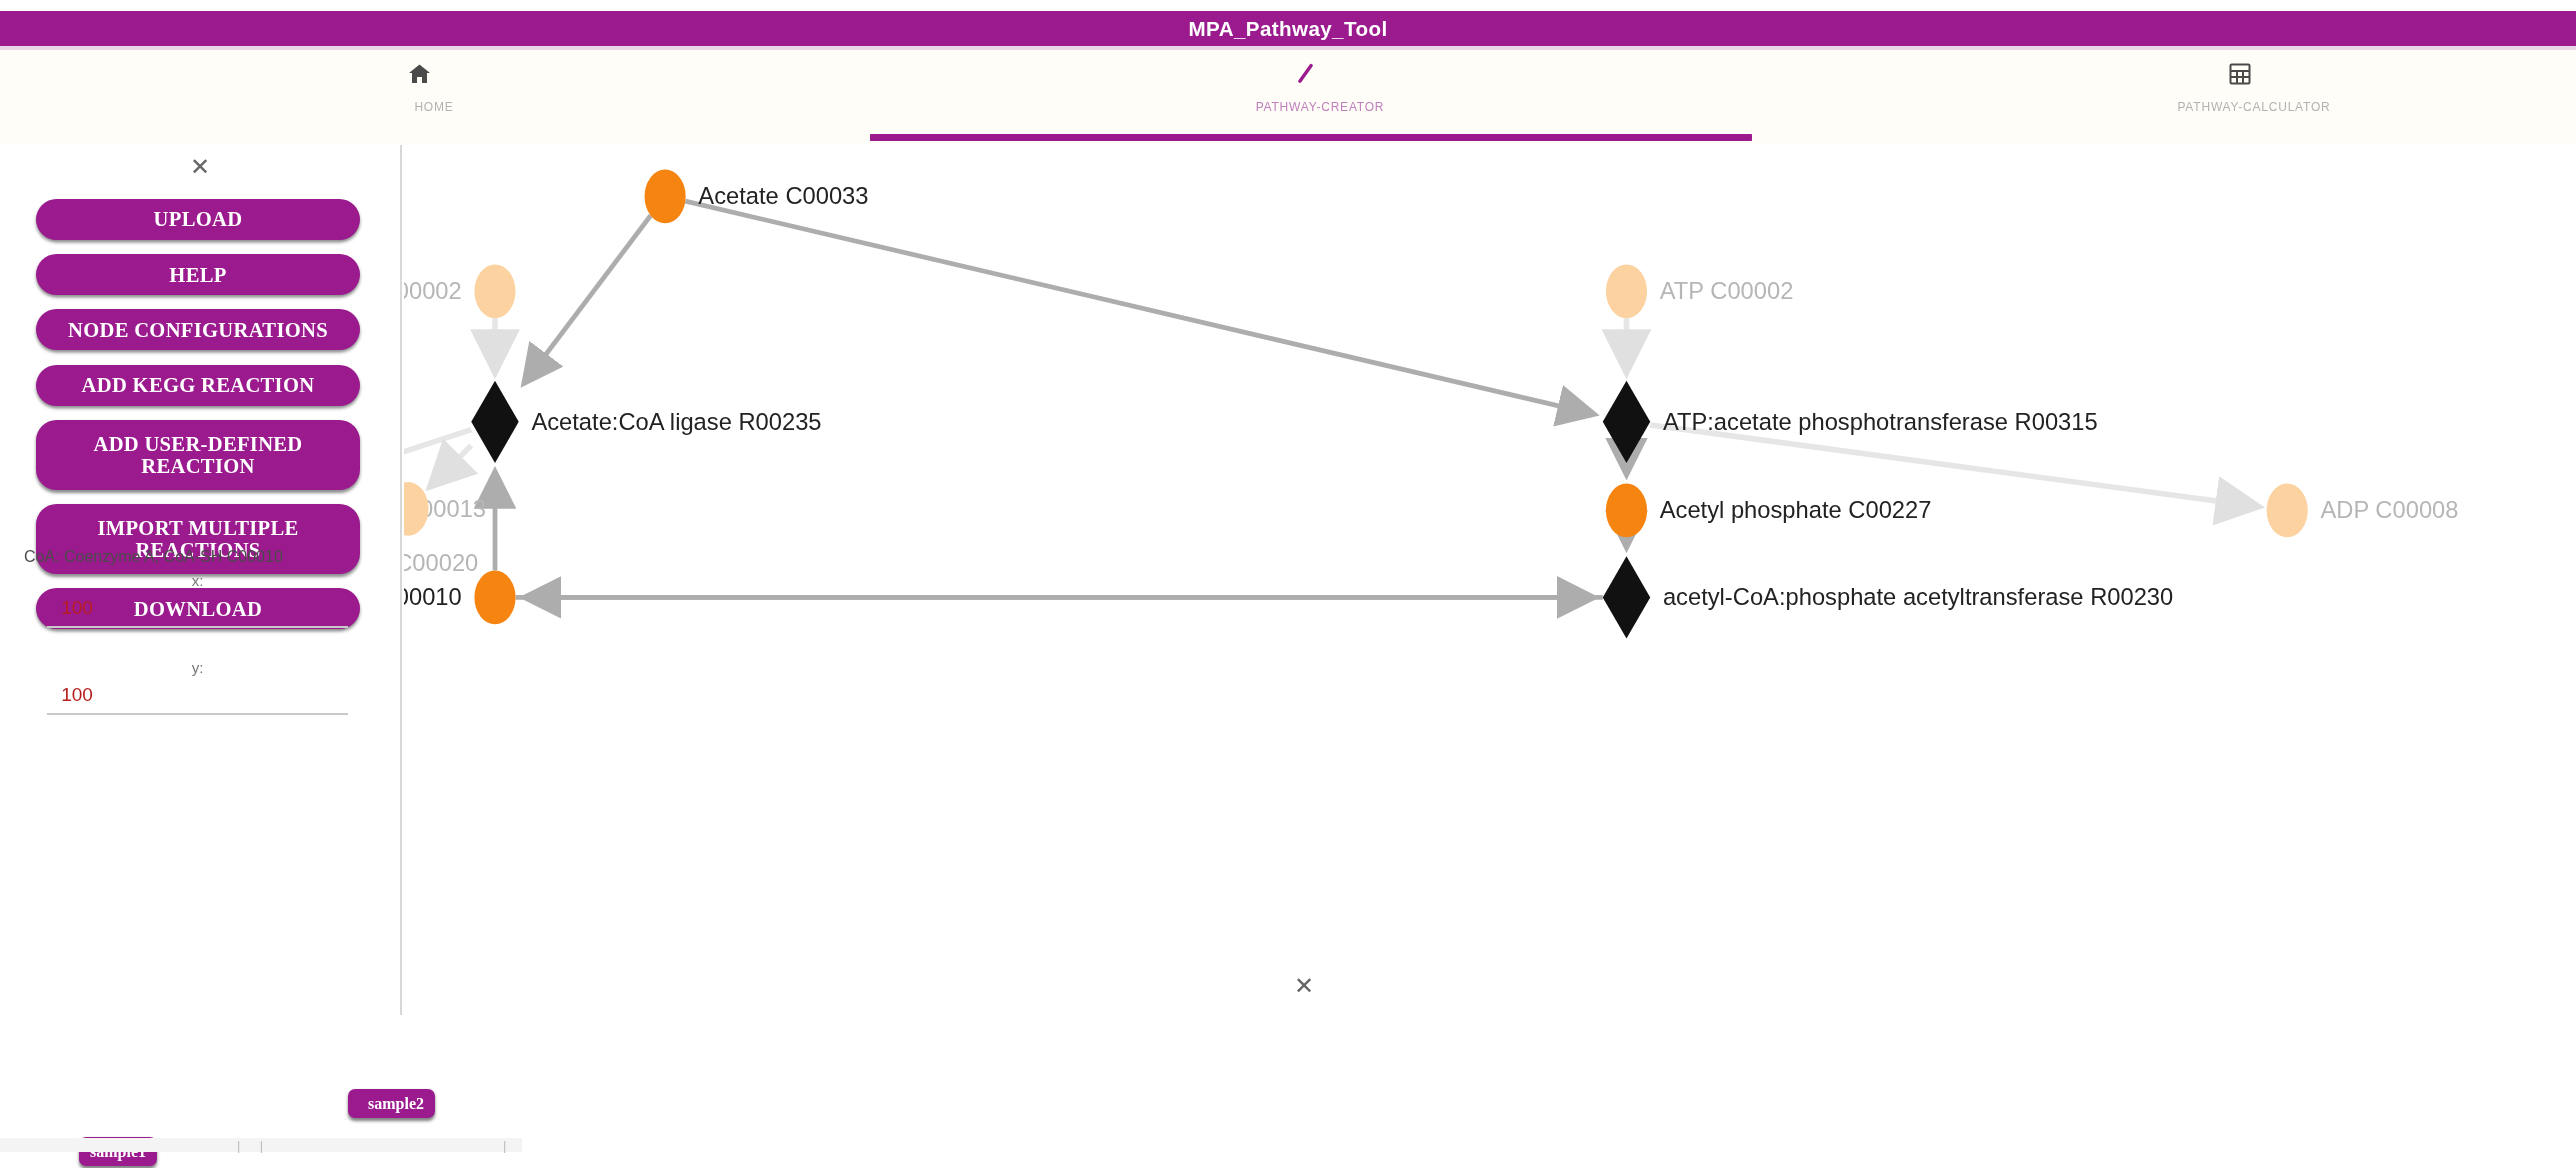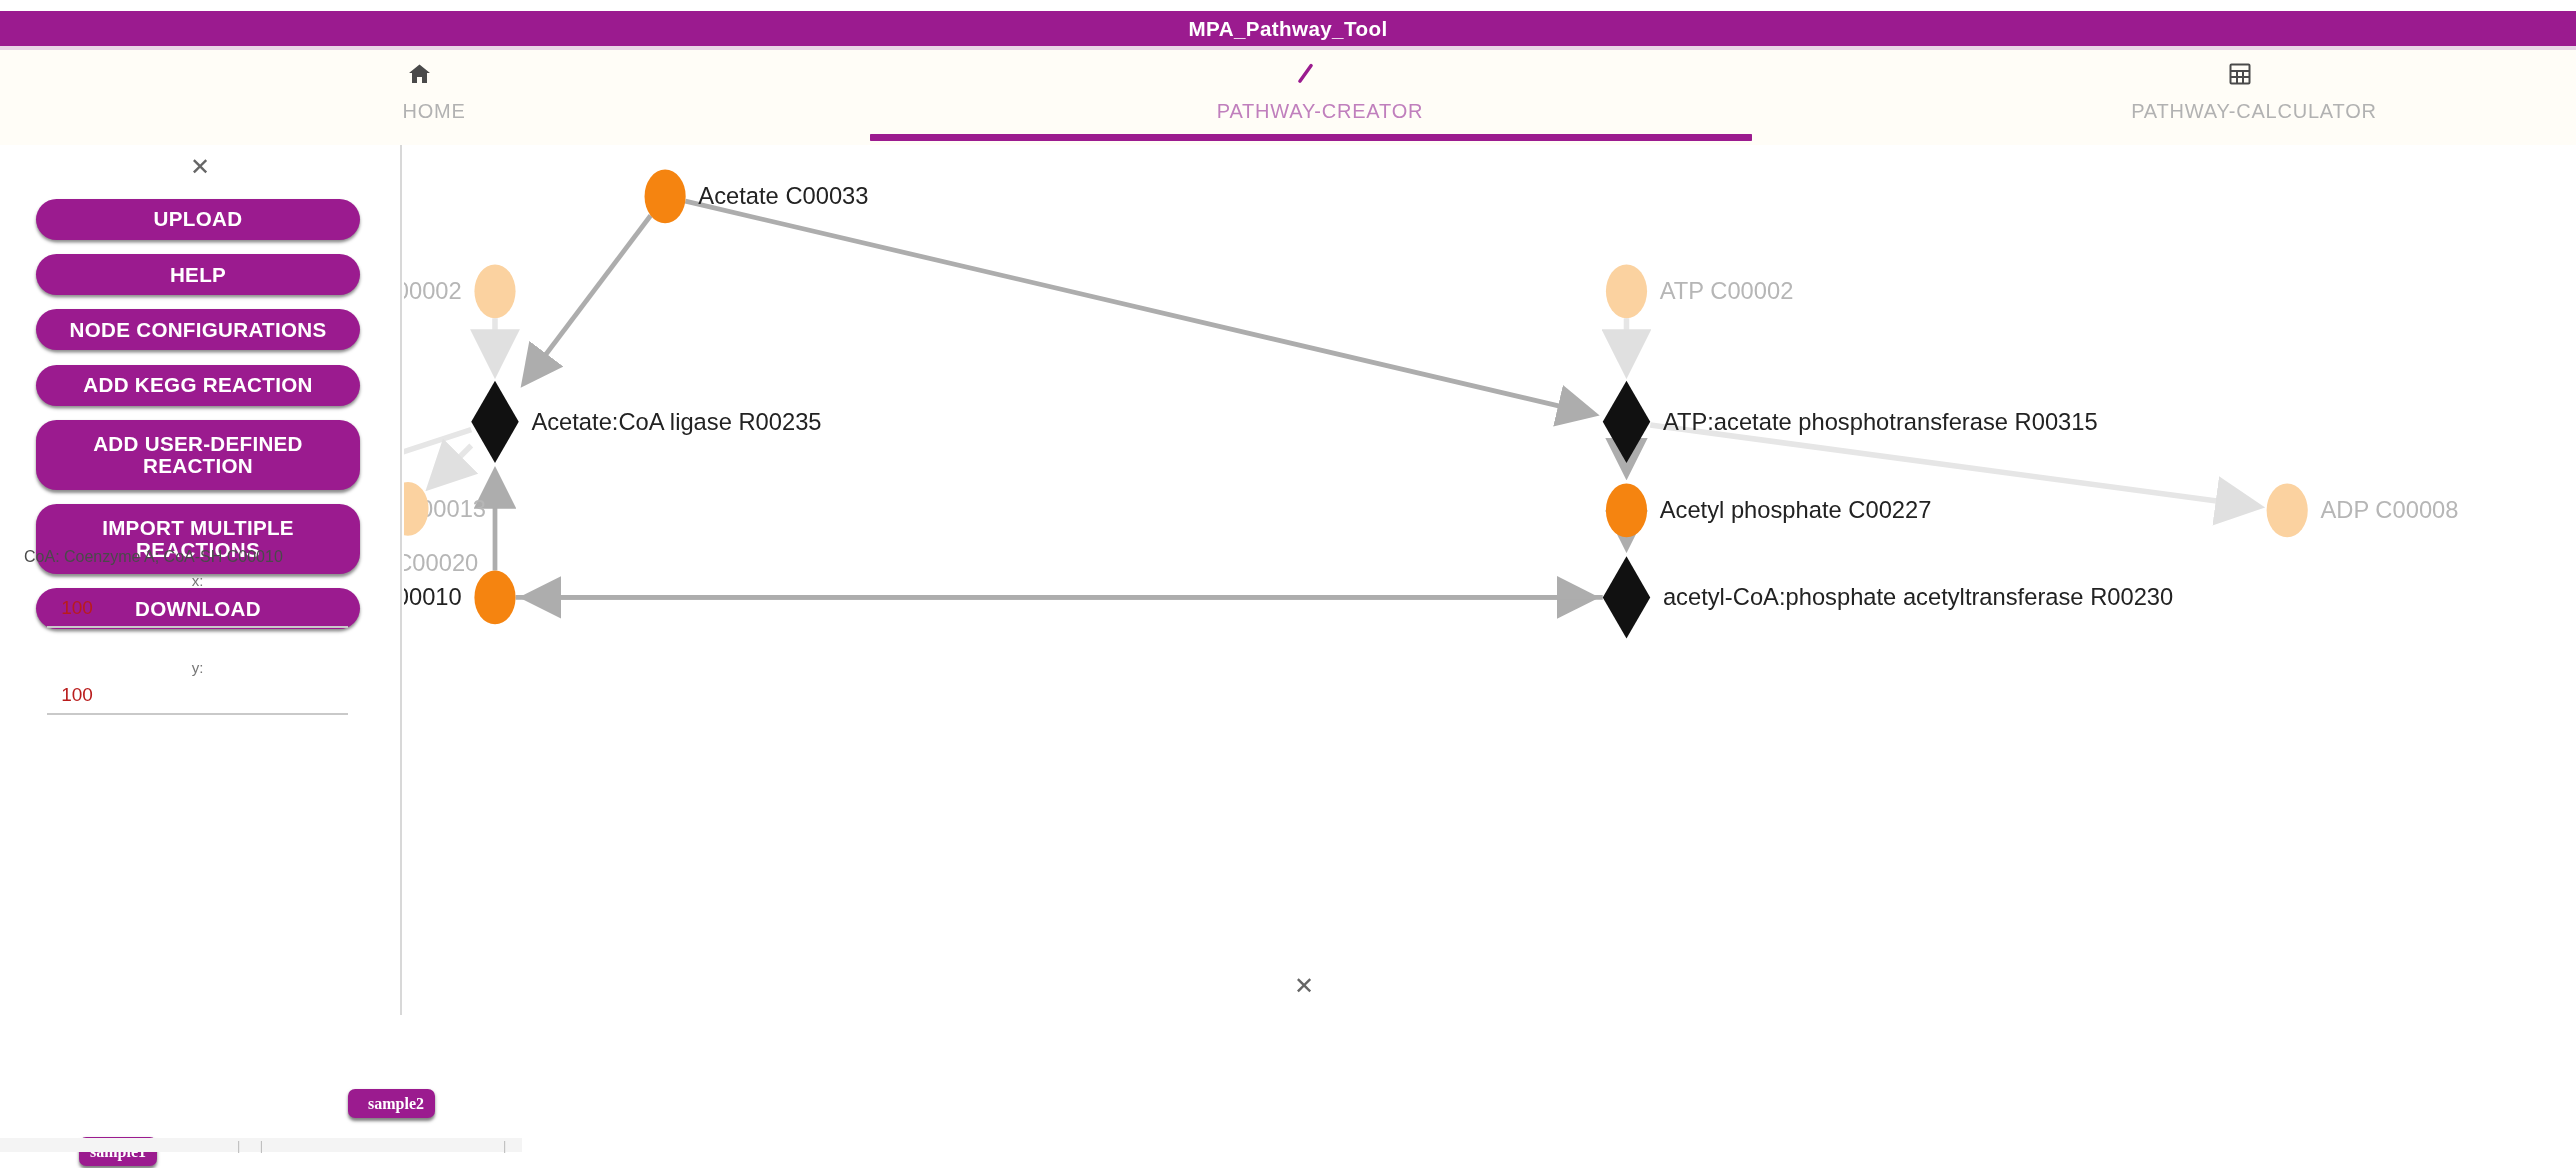--- a/index.html
+++ b/index.html
@@ -35,21 +35,21 @@
   .navitem {
     position: absolute; top: 8px;
     display: flex; flex-direction: column; align-items: center;
     cursor: pointer; user-select: none;
   }
   .navitem .nav-icon {
     height: 32px; display:flex; align-items:center; justify-content:center;
     margin-bottom: 9.5px;
   }
   .navitem .nav-label {
-    font-size: 20px; color: #b2b2b2; letter-spacing: 0.8px; margin-left: 29px;
+    font-size: 12px; color: #b2b2b2; letter-spacing: 0.8px; margin-left: 29px;
   }
   .navitem.active .nav-label { color: #c07fbd; }
   .nav-underline {
     position:absolute; left:0; top:84px; height:7.1px;
     background:#9B1B8F; border-radius:0.8px;
   }
 
   #nav-home      { left: 360px;  width: 119px; }
   #nav-creator   { left: 1187px; width: 237px; }
   #nav-calc      { left: 2101px; width: 277px; }
@@ -66,21 +66,21 @@
     font-size: 24px; color:#666; line-height:1; cursor:pointer;
     font-family:"Liberation Sans", sans-serif;
   }
   .btnlist { position:absolute; left:36px; top:54px; width:324px; }
   .sbtn {
     width: 324px; min-height: 41px;
     margin-bottom: 14.2px;
     background: #9B1B8F;
     color: #ffffff;
     border: none; border-radius: 20.6px;
-    font-family: Liberation Sans, sans-serif;
+    font-family: Liberation Serif, serif;
     font-size: 20.6px; font-weight: bold; letter-spacing: 0.3px;
     display:flex; align-items:center; justify-content:center;
     text-align:center; line-height:1.08; padding: 6.3px 9.5px;
     box-shadow: 0 2.4px 3.2px rgba(0,0,0,.45);
     cursor: pointer;
   }
   .sbtn.two-line { min-height: 70px; }
 
   .legend-text {
     position:absolute; left: 24px; top: 402px; width: 356px;

